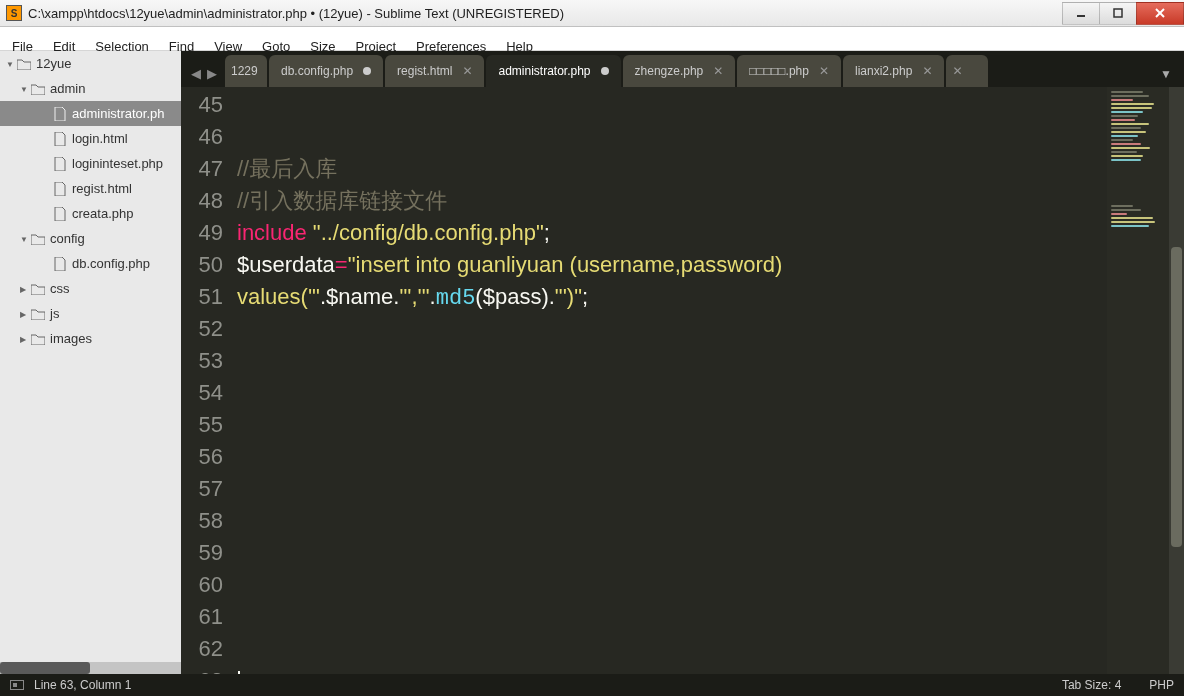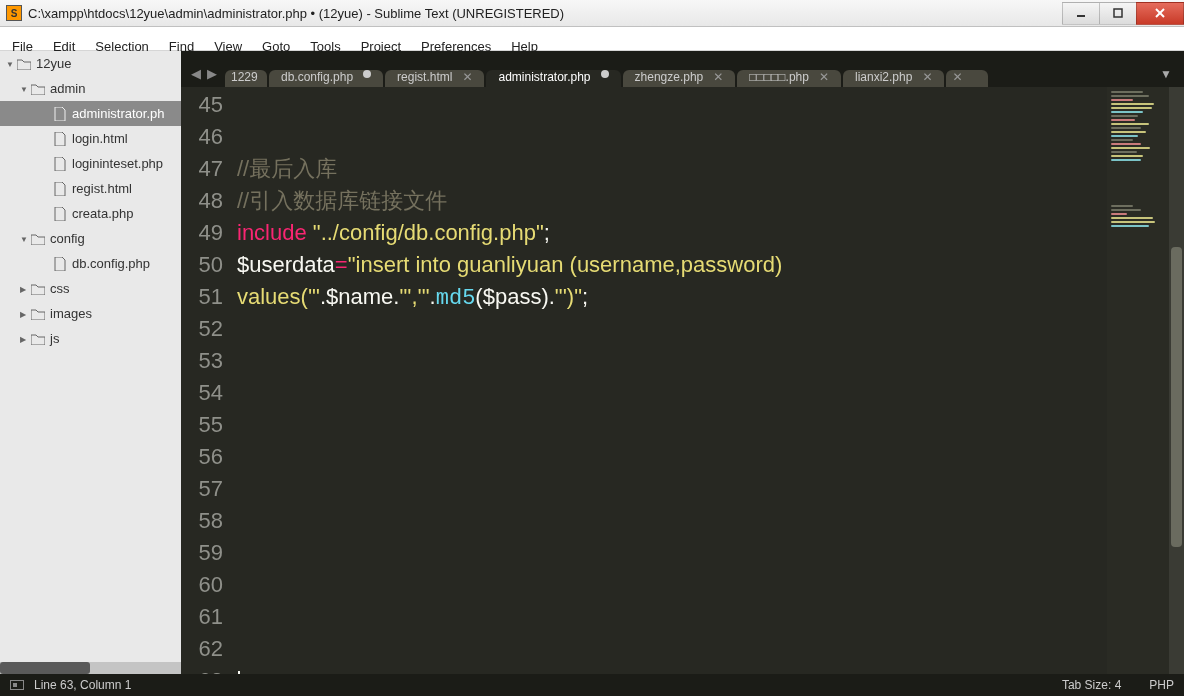--- a/index.html
+++ b/index.html
@@ -31,21 +31,21 @@
 .arrow.right::before { content: "▶"; font-size: 8px; }
 .ficon { width: 16px; height: 16px; margin-right: 4px; display: inline-flex; align-items: center; justify-content: center; }
 .ficon.folder svg, .ficon.file svg { display: block; }
 .sidebar-scroll { height: 12px; background: #c4c4c4; position: absolute; bottom: 0; left: 0; right: 0; }
 .sidebar-scroll .thumb { height: 100%; width: 90px; background: #5a5a5a; border-radius: 3px; }
 
 .editor { flex: 1; background: #272822; display: flex; flex-direction: column; position: relative; }
 .tabbar { height: 36px; background: #1b1c17; display: flex; align-items: flex-end; padding-left: 4px; position: relative; }
 .navarrows { display: flex; align-items: center; gap: 6px; padding: 0 8px 6px 6px; color: #888; }
 .navarrows span { font-size: 13px; cursor: pointer; }
-.tab { height: 17px; background: #49483e; color: #ccc; font-size: 12px; padding: 0 12px; display: flex; align-items: flex-start; gap: 10px; border-top-left-radius: 6px; border-top-right-radius: 6px; margin-right: 2px; position: relative; cursor: pointer; }
+.tab { height: 32px; background: #49483e; color: #ccc; font-size: 12px; padding: 0 12px; display: flex; align-items: center; gap: 10px; border-top-left-radius: 6px; border-top-right-radius: 6px; margin-right: 2px; position: relative; cursor: pointer; }
 .tab.active { background: #272822; color: #fff; }
 .tab .dot { width: 8px; height: 8px; border-radius: 50%; background: #ccc; }
 .tab .x { color: #999; font-size: 12px; }
 .tab.trunc { padding-left: 6px; padding-right: 6px; min-width: 42px; }
 .tabbar .menu-chevron { margin-left: auto; padding: 0 12px 6px 0; color: #aaa; font-size: 12px; cursor: pointer; }
 
 .code-area { flex: 1; display: flex; position: relative; font-family: Consolas, "Courier New", monospace; overflow: hidden; }
 .gutter { width: 56px; text-align: right; padding-right: 14px; color: #8f908a; font-size: 22px; line-height: 32px; padding-top: 2px; }
 .code { flex: 1; font-size: 22px; line-height: 32px; color: #f8f8f2; white-space: pre; padding-top: 2px; }
 .tok-comment { color: #75715e; }
@@ -95,21 +95,21 @@
   </div>
 </div>
 
 <div class="menubar">
   <div class="menu-item">File</div>
   <div class="menu-item">Edit</div>
   <div class="menu-item">Selection</div>
   <div class="menu-item">Find</div>
   <div class="menu-item">View</div>
   <div class="menu-item">Goto</div>
-  <div class="menu-item">Tools</div>
+  <div class="menu-item">Size</div>
   <div class="menu-item">Project</div>
   <div class="menu-item">Preferences</div>
   <div class="menu-item">Help</div>
 </div>
 
 <div class="main">
 
   <div class="sidebar">
     <div class="tree">
 
@@ -208,31 +208,31 @@
         <span>css</span>
       </div>
 
       <div class="tree-row tree-indent-1">
         <span class="arrow right"></span>
         <span class="ficon folder">
           <svg width="14" height="12">
               <path d="M0 2h5l2 2h7v8H0z" fill="none" stroke="#666" stroke-width="1"></path>
             </svg>
         </span>
+        <span>js</span>
+      </div>
+
+      <div class="tree-row tree-indent-1">
+        <span class="arrow right"></span>
+        <span class="ficon folder">
+          <svg width="14" height="12">
+              <path d="M0 2h5l2 2h7v8H0z" fill="none" stroke="#666" stroke-width="1"></path>
+            </svg>
+        </span>
         <span>images</span>
-      </div>
-
-      <div class="tree-row tree-indent-1">
-        <span class="arrow right"></span>
-        <span class="ficon folder">
-          <svg width="14" height="12">
-              <path d="M0 2h5l2 2h7v8H0z" fill="none" stroke="#666" stroke-width="1"></path>
-            </svg>
-        </span>
-        <span>js</span>
       </div>
 
     </div>
     <div class="sidebar-scroll">
         <div class="thumb"></div>
       </div>
   </div>
 
   <div class="editor">
     <div class="tabbar">

